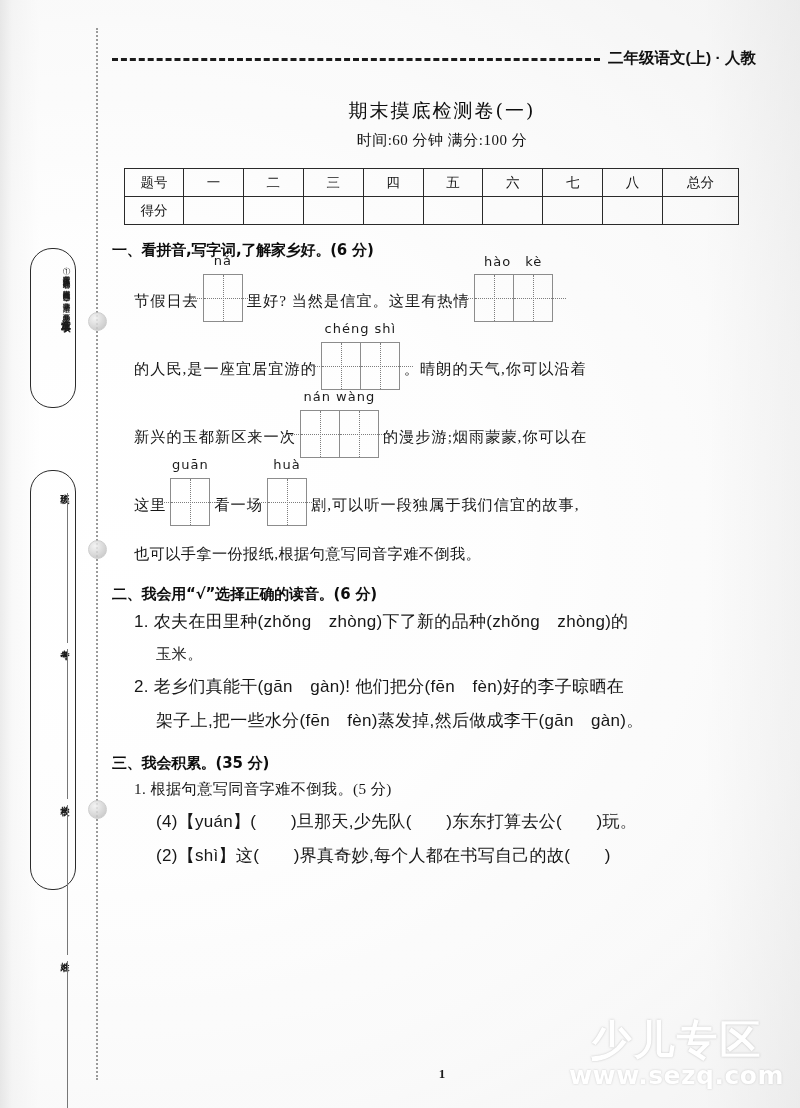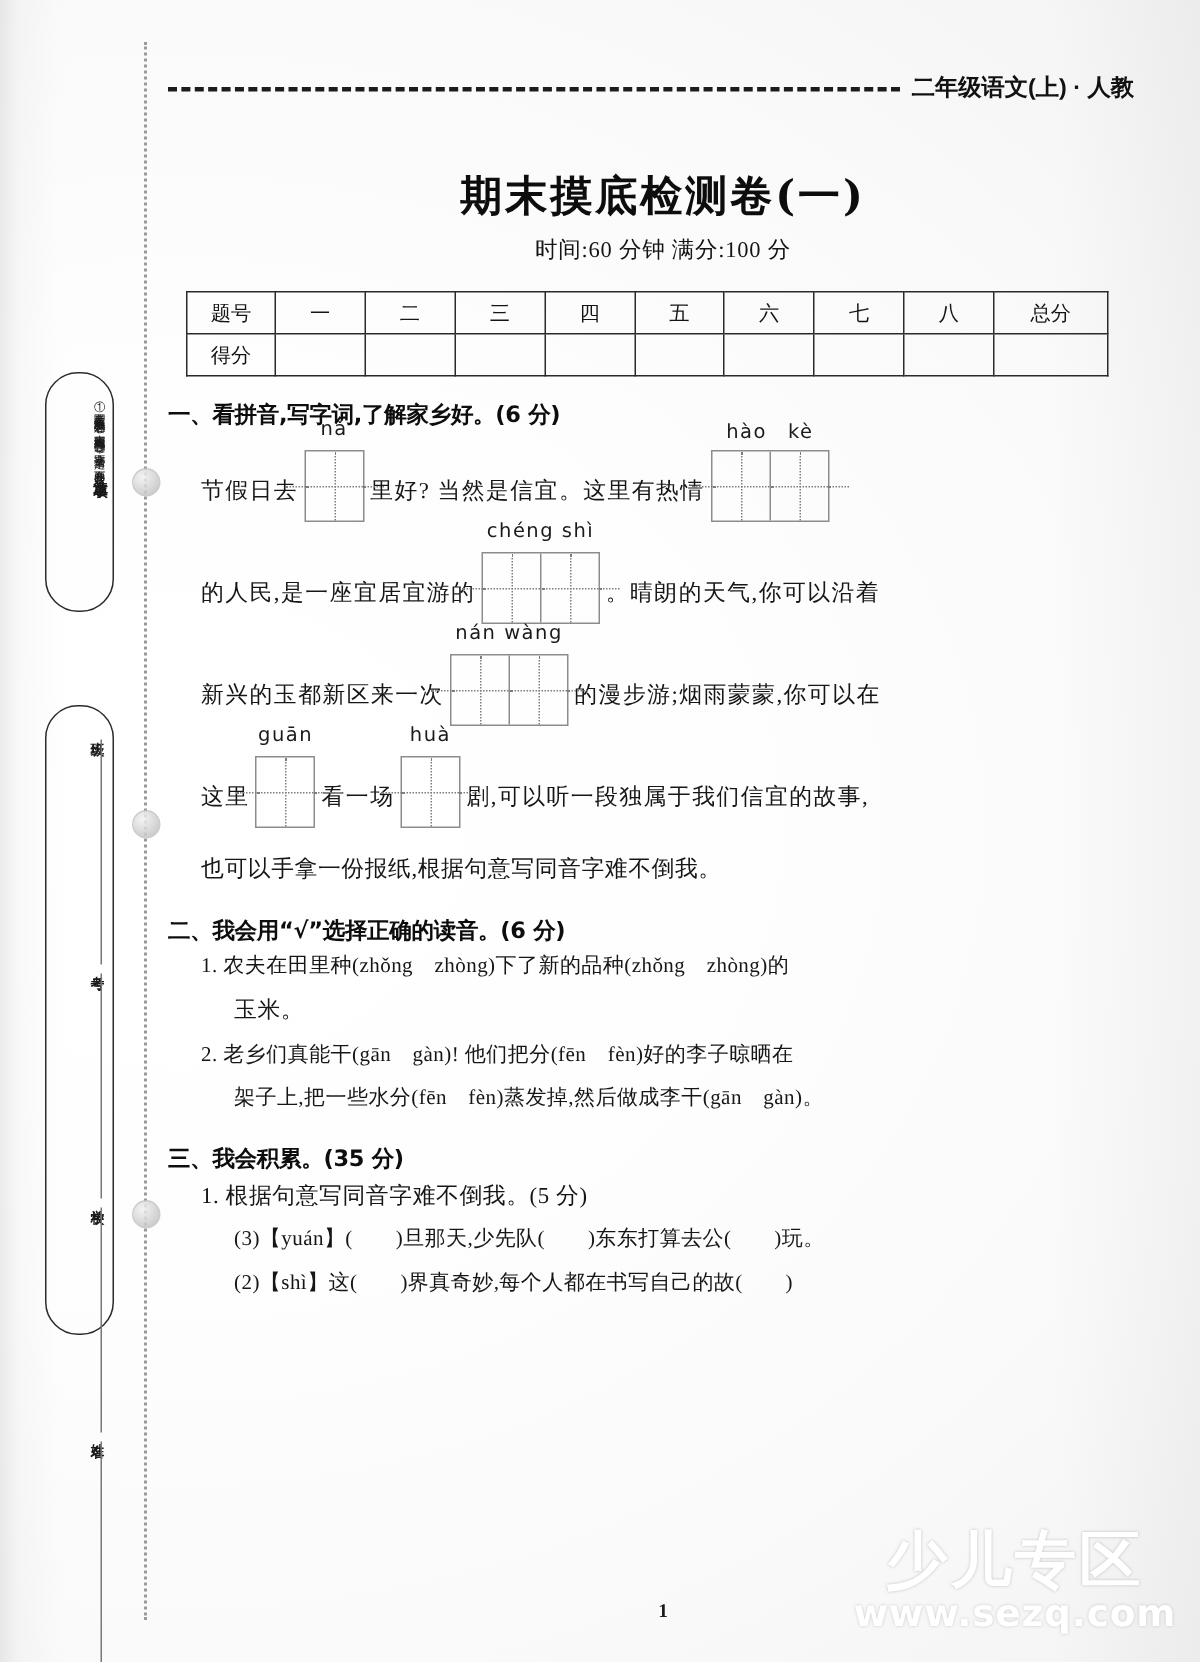--- a/index.html
+++ b/index.html
@@ -86,22 +86,22 @@
     position:absolute;left:0;top:12px;width:488px;height:0;
     border-top:3.4px dashed #1c1c1c;
   }
   .grade-label{
     position:absolute;right:16px;top:2px;
     font-family:Liberation Sans, sans-serif;
     font-weight:bold;font-size:15.5px;color:#111;letter-spacing:0px;
     white-space:nowrap;
   }
   .doc-title{
-    text-align:center;font-weight:bold;font-size:28px;
-    letter-spacing:2px;color:#0d0d0d;margin-top:24px;
+    text-align:center;font-weight:normal;font-size:19px;
+    letter-spacing:2px;color:#0d0d0d;margin-top:10px;
     font-family:"DejaVu Serif","Liberation Serif",serif;
   }
   .doc-sub{
     text-align:center;font-size:15px;color:#141414;margin-top:7px;
     letter-spacing:.5px;
   }
 
   
   table.score{
     border-collapse:collapse;width:615px;margin:18px 0 0 12px;
@@ -158,22 +158,22 @@
     border-top:1.4px dotted #7d7d7d;
   }
   .rule{
     position:absolute;top:50%;height:0;width:14px;
     border-top:1.4px dotted #7d7d7d;
   }
   .rule.l{left:-14px;}
   .rule.r{right:-14px;}
 
   .pinyin-opt{
-    font-family:Liberation Serif, serif;
-    font-size:14px;letter-spacing:.3px;
+    font-family:Liberation Sans, sans-serif;
+    font-size:17px;letter-spacing:.3px;
   }
 
   
   .pageno{
     position:absolute;left:0;right:0;bottom:26px;text-align:center;
     font-size:13px;font-weight:bold;color:#1b1b1b;
   }
 
   
   .wm{
@@ -362,21 +362,21 @@
     <div class="q-line indent1" style="margin-top:14px">也可以手拿一份报纸,根据句意写同音字难不倒我。</div>
 
     <div class="sec-h">二、我会用“√”选择正确的读音。(6 分)</div>
     <div class="q-line indent1 pinyin-opt">1. 农夫在田里种(zhǒng　zhòng)下了新的品种(zhǒng　zhòng)的</div>
     <div class="q-line indent2">玉米。</div>
     <div class="q-line indent1 pinyin-opt">2. 老乡们真能干(gān　gàn)! 他们把分(fēn　fèn)好的李子晾晒在</div>
     <div class="q-line indent2 pinyin-opt">架子上,把一些水分(fēn　fèn)蒸发掉,然后做成李干(gān　gàn)。</div>
 
     <div class="sec-h">三、我会积累。(35 分)</div>
     <div class="q-line indent1">1. 根据句意写同音字难不倒我。(5 分)</div>
-    <div class="q-line indent2 pinyin-opt">(3)【yuán】(　　)旦那天,少先队(　　)东东打算去公(　　)玩。</div>
+    <div class="q-line indent2 pinyin-opt">(4)【yuán】(　　)旦那天,少先队(　　)东东打算去公(　　)玩。</div>
     <div class="q-line indent2 pinyin-opt">(2)【shì】这(　　)界真奇妙,每个人都在书写自己的故(　　)</div>
 
     <div class="pageno">1</div>
   </div>
 
   <div class="wm">
     <div class="wm-main">少儿专区</div>
     <div class="wm-url">www.sezq.com</div>
   </div>
 </div>

